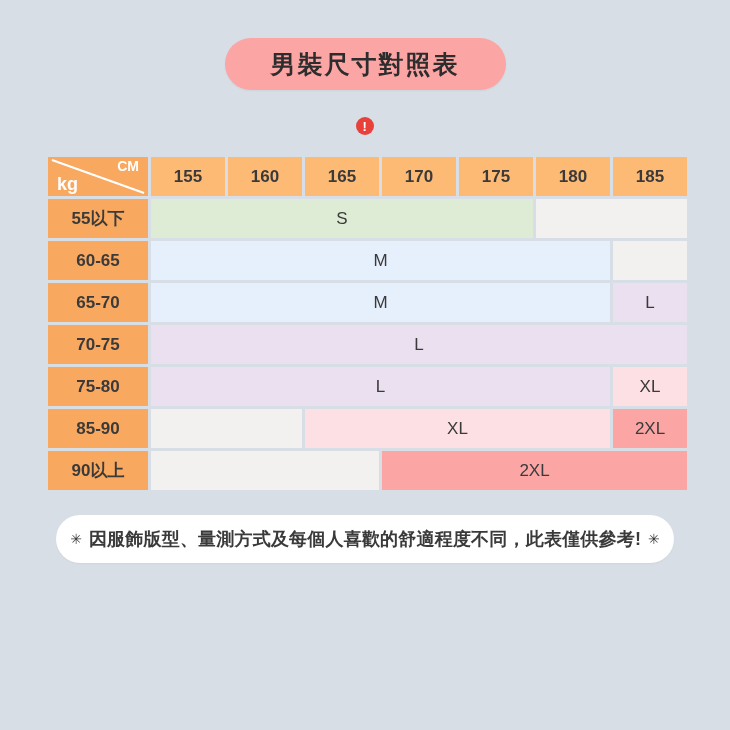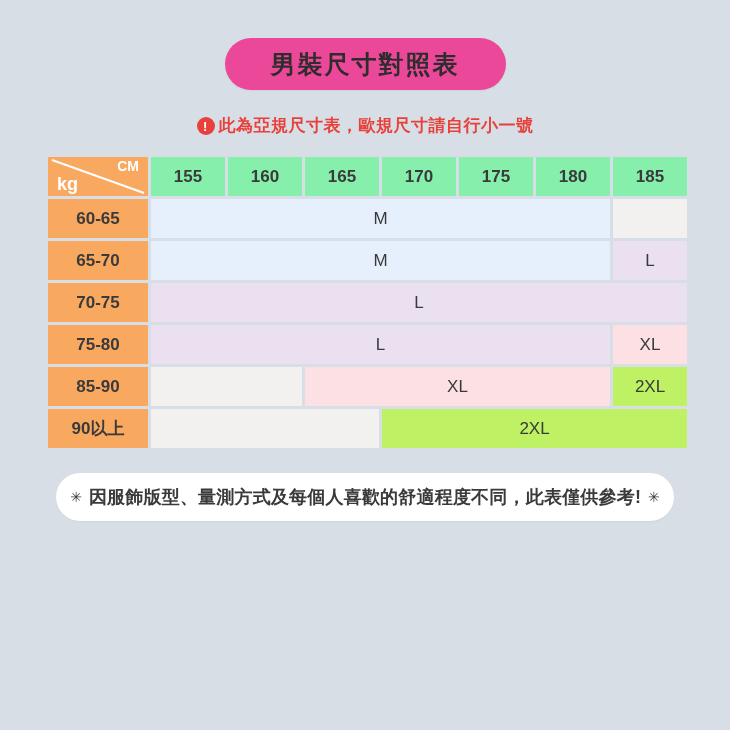--- a/index.html
+++ b/index.html
@@ -26,21 +26,21 @@
 
   
   .title-wrap {
     margin-top: 38px;
     height: 52px;
     display: flex;
     align-items: center;
     justify-content: center;
   }
   .title-pill {
-    background: #ec4899;
+    background: #fca5a5;
     border-radius: 28px;
     padding: 0 46px;
     height: 52px;
     display: flex;
     align-items: center;
     justify-content: center;
     box-shadow: 0 1px 2px rgba(0,0,0,0.05);
   }
   .title-text {
     font-size: 25px;
@@ -97,38 +97,38 @@
     text-align: center;
     vertical-align: middle;
     font-size: 17px;
     color: #3a3a3a;
     padding: 0;
   }
   col.label-col { width: 100px; }
   col.data-col  { width: 74px; }
 
   td.hdr {
-    background: #86efac;
+    background: #fdba74;
     color: #ffffff;
     font-weight: bold;
     font-size: 19px;
   }
   td.rowlabel {
     background: #f9a860;
     color: #ffffff;
     font-weight: bold;
     font-size: 18px;
     letter-spacing: 0px;
   }
   td.empty  { background: #f2f1f0; }
   td.c-green  { background: #dfecd5; }
   td.c-blue   { background: #e6effc; }
   td.c-purple { background: #eae0ef; }
   td.c-pink   { background: #fde0e3; }
-  td.c-yellow { background: #bef264; }
+  td.c-yellow { background: #fca5a5; }
 
   
   td.corner {
     background: #f9a860;
     position: relative;
     padding: 0;
   }
   .corner-inner {
     position: relative;
     width: 100%;
@@ -200,21 +200,20 @@
 <div class="page">
 
   <div class="title-wrap">
     <div class="title-pill">
       <span class="title-text">男裝尺寸對照表</span>
     </div>
   </div>
 
   <div class="warning">
     <span class="warning-icon">!</span>
-    <span>此為亞規尺寸表，歐規尺寸請自行小一號</span>
   </div>
 
   <div class="table-wrap">
     <table class="size-table">
       <colgroup>
         <col class="label-col">
         <col class="data-col">
           <col class="data-col">
           <col class="data-col">
         <col class="data-col">
@@ -235,20 +234,25 @@
             </td>
             <td class="hdr">155</td>
             <td class="hdr">160</td>
             <td class="hdr">165</td>
             <td class="hdr">170</td>
             <td class="hdr">175</td>
             <td class="hdr">180</td>
             <td class="hdr">185</td>
           </tr>
           <tr>
+            <td class="rowlabel">55以下</td>
+            <td class="c-green" colspan="5">S</td>
+            <td class="empty" colspan="2"></td>
+          </tr>
+          <tr>
             <td class="rowlabel">60-65</td>
             <td class="c-blue" colspan="6">M</td>
             <td class="empty" colspan="1"></td>
           </tr>
           <tr>
             <td class="rowlabel">65-70</td>
             <td class="c-blue" colspan="6">M</td>
             <td class="c-purple" colspan="1">L</td>
           </tr>
           <tr>

